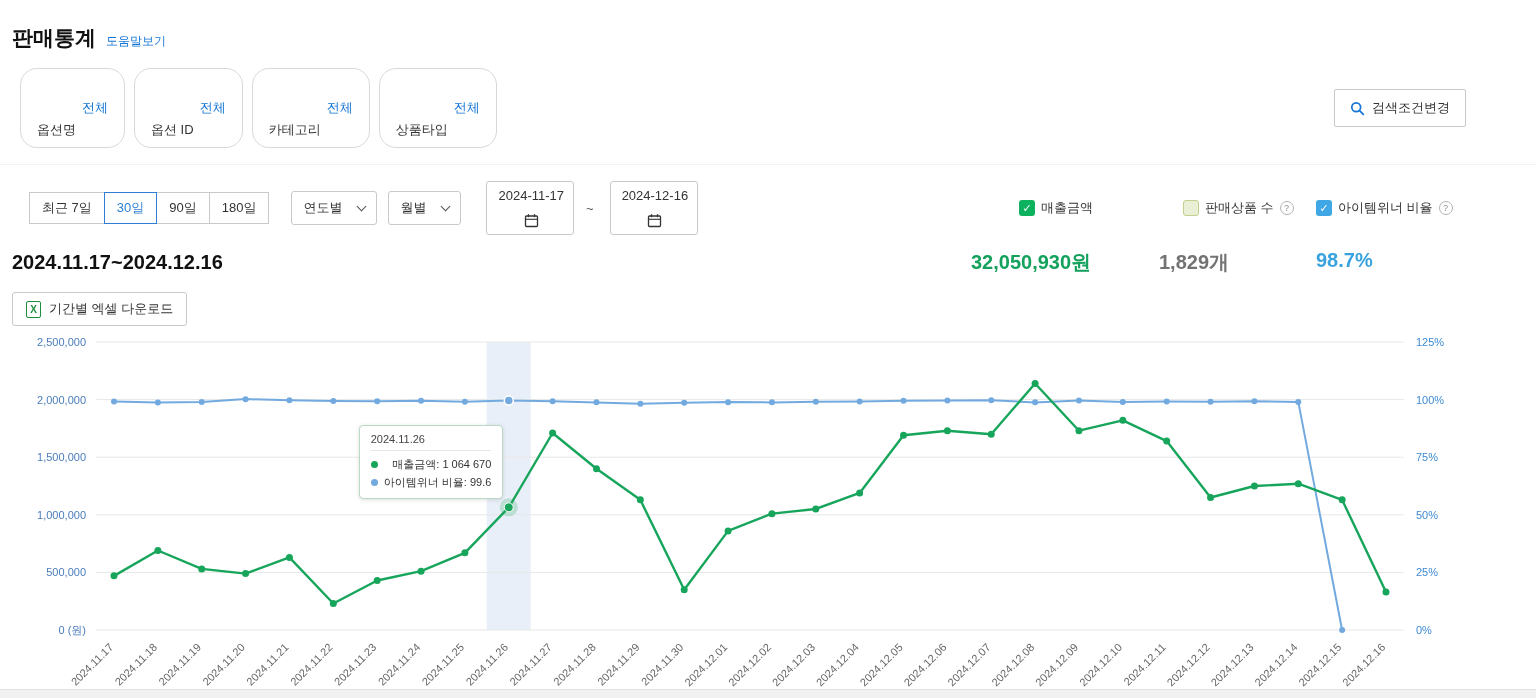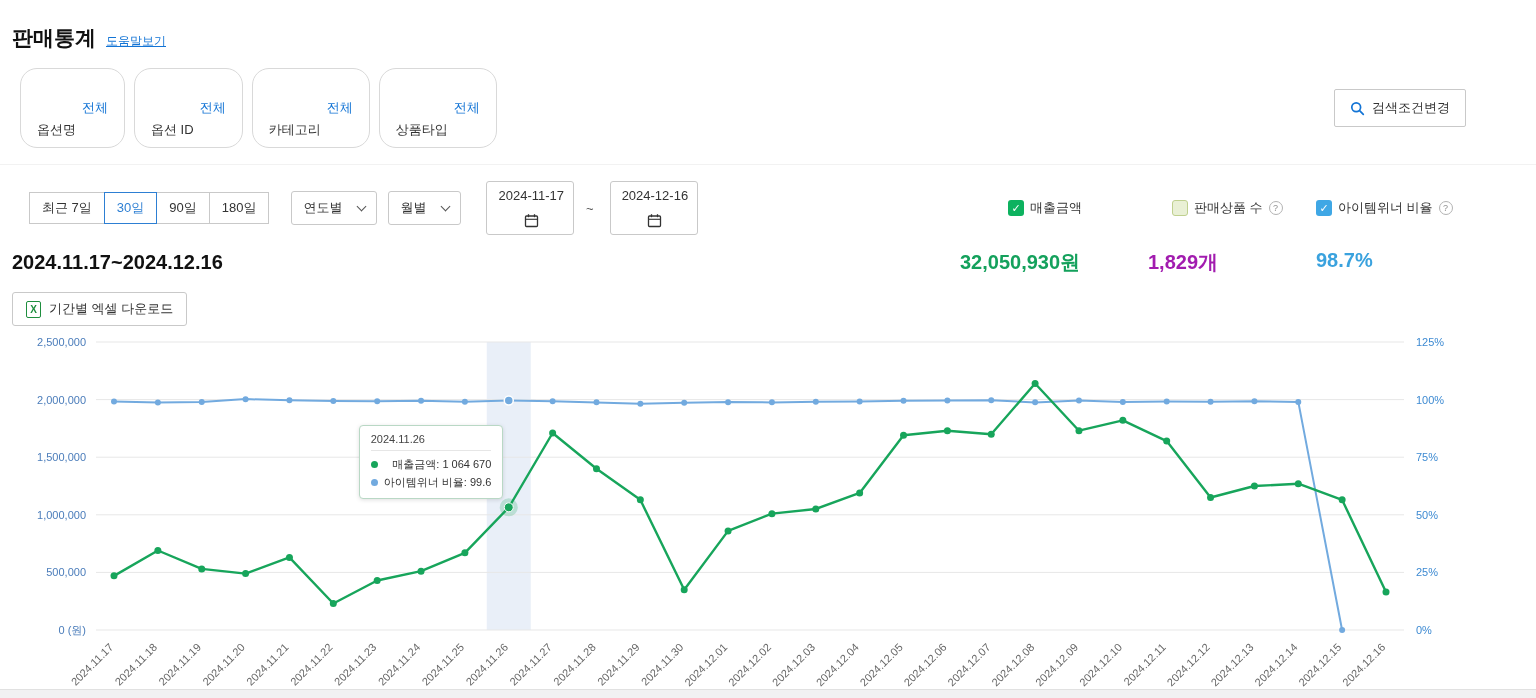--- a/index.html
+++ b/index.html
@@ -4,21 +4,21 @@
 <style>
   * { box-sizing: border-box; }
   html,body { margin:0; padding:0; }
   body {
     width:1536px; height:698px; overflow:hidden; position:relative;
     background:#fff; color:#222;
     font-family:"Liberation Sans", sans-serif;
   }
   .title-row { display:flex; align-items:baseline; gap:10px; padding:24px 16px 12px 12px; }
   h1 { font-size:21px; font-weight:700; margin:0; color:#111; }
-  .help-link { font-size:12px; color:#1374d5; text-decoration:underline; cursor:pointer; }
+  .help-link { font-size:12px; color:#1374d5; cursor:pointer; }
 
   .filter-row { display:flex; align-items:center; padding:4px 70px 16px 20px; border-bottom:1px solid #f2f2f2; }
   .pills { display:flex; gap:9px; }
   .pill { display:inline-flex; gap:6px; align-items:center; background:#fff; border:1px solid #d9d9d9;
           border-radius:17px; padding:8px 16px; font-size:13px; cursor:pointer; }
   .pill-label { color:#333;margin-top:44px; }
   .pill-value { color:#1374d5; }
   .search-btn { margin-left:auto; display:inline-flex; align-items:center; gap:7px; border:1px solid #c9c9c9;
           background:#fff; padding:9px 15px; font-size:13px; color:#333; cursor:pointer; border-radius:2px; }
 
@@ -31,21 +31,21 @@
   .select { display:inline-flex; align-items:center; gap:16px; border:1px solid #c9c9c9; background:#fff;
          border-radius:3px; padding:7px 11px; font-size:13px; color:#333; cursor:pointer; margin-right:11px;justify-content:center; }
   .chev { width:7px; height:7px; border-right:1.6px solid #555; border-bottom:1.6px solid #555;
          transform:rotate(45deg); margin-top:-4px; }
   .datebox { display:inline-flex; align-items:center; gap:10px; border:1px solid #c9c9c9; border-radius:3px;
          padding:6px 9px 6px 11px; font-size:13px; color:#333; background:#fff; margin-left:14px; cursor:pointer;flex-direction:column; }
   .datebox:first-of-type { margin-left:18px; }
   .tilde { margin:0 2px 0 12px; color:#555; font-size:13px; }
 
   .metric-area { margin-left:auto; display:flex; margin-right:70px; }
-  .mcol-a { width:164px; } .mcol-b { width:144px; } .mcol-c { width:150px; }
+  .mcol-a { width:164px; } .mcol-b { width:133px; } .mcol-c { width:150px; }
   .metric-check { display:flex; align-items:center; gap:6px; cursor:pointer; }
   .cb { width:16px; height:16px; border-radius:3px; display:inline-flex; align-items:center; justify-content:center;
         font-size:11px; color:#fff; cursor:pointer; flex:none; }
   .cb-green { background:#0db25f; }
   .cb-olive { background:#e9f0d5; border:1px solid #bfd08f; }
   .cb-blue { background:#3fa7e5; }
   .metric-label { font-size:13px; color:#333; white-space:nowrap; }
   .help-q { width:14px; height:14px; border-radius:50%; border:1px solid #b3b3b3; color:#8f8f8f; font-size:9px;
         display:inline-flex; align-items:center; justify-content:center; cursor:pointer; flex:none; }
 
@@ -167,21 +167,21 @@
         <span class="metric-label">아이템위너 비율</span>
         <span class="help-q">?</span>
       </div>
     </div>
   </div>
 
   <div class="summary-row">
     <h2>2024.11.17~2024.12.16</h2>
     <div class="metric-values">
       <div class="mcol-a mv" style="color: rgb(20, 161, 92);">32,050,930원</div>
-      <div class="mcol-b mv" style="color: #a21caf;">1,829개</div>
+      <div class="mcol-b mv" style="color: #737373;">1,829개</div>
       <div class="mcol-c mv" style="color: rgb(58, 162, 222);">98.7%</div>
     </div>
   </div>
 
   <button class="excel-btn">
     <span class="excel-icon">X</span>
     <span>기간별 엑셀 다운로드</span>
   </button>
 
   <div class="chart-wrap">

